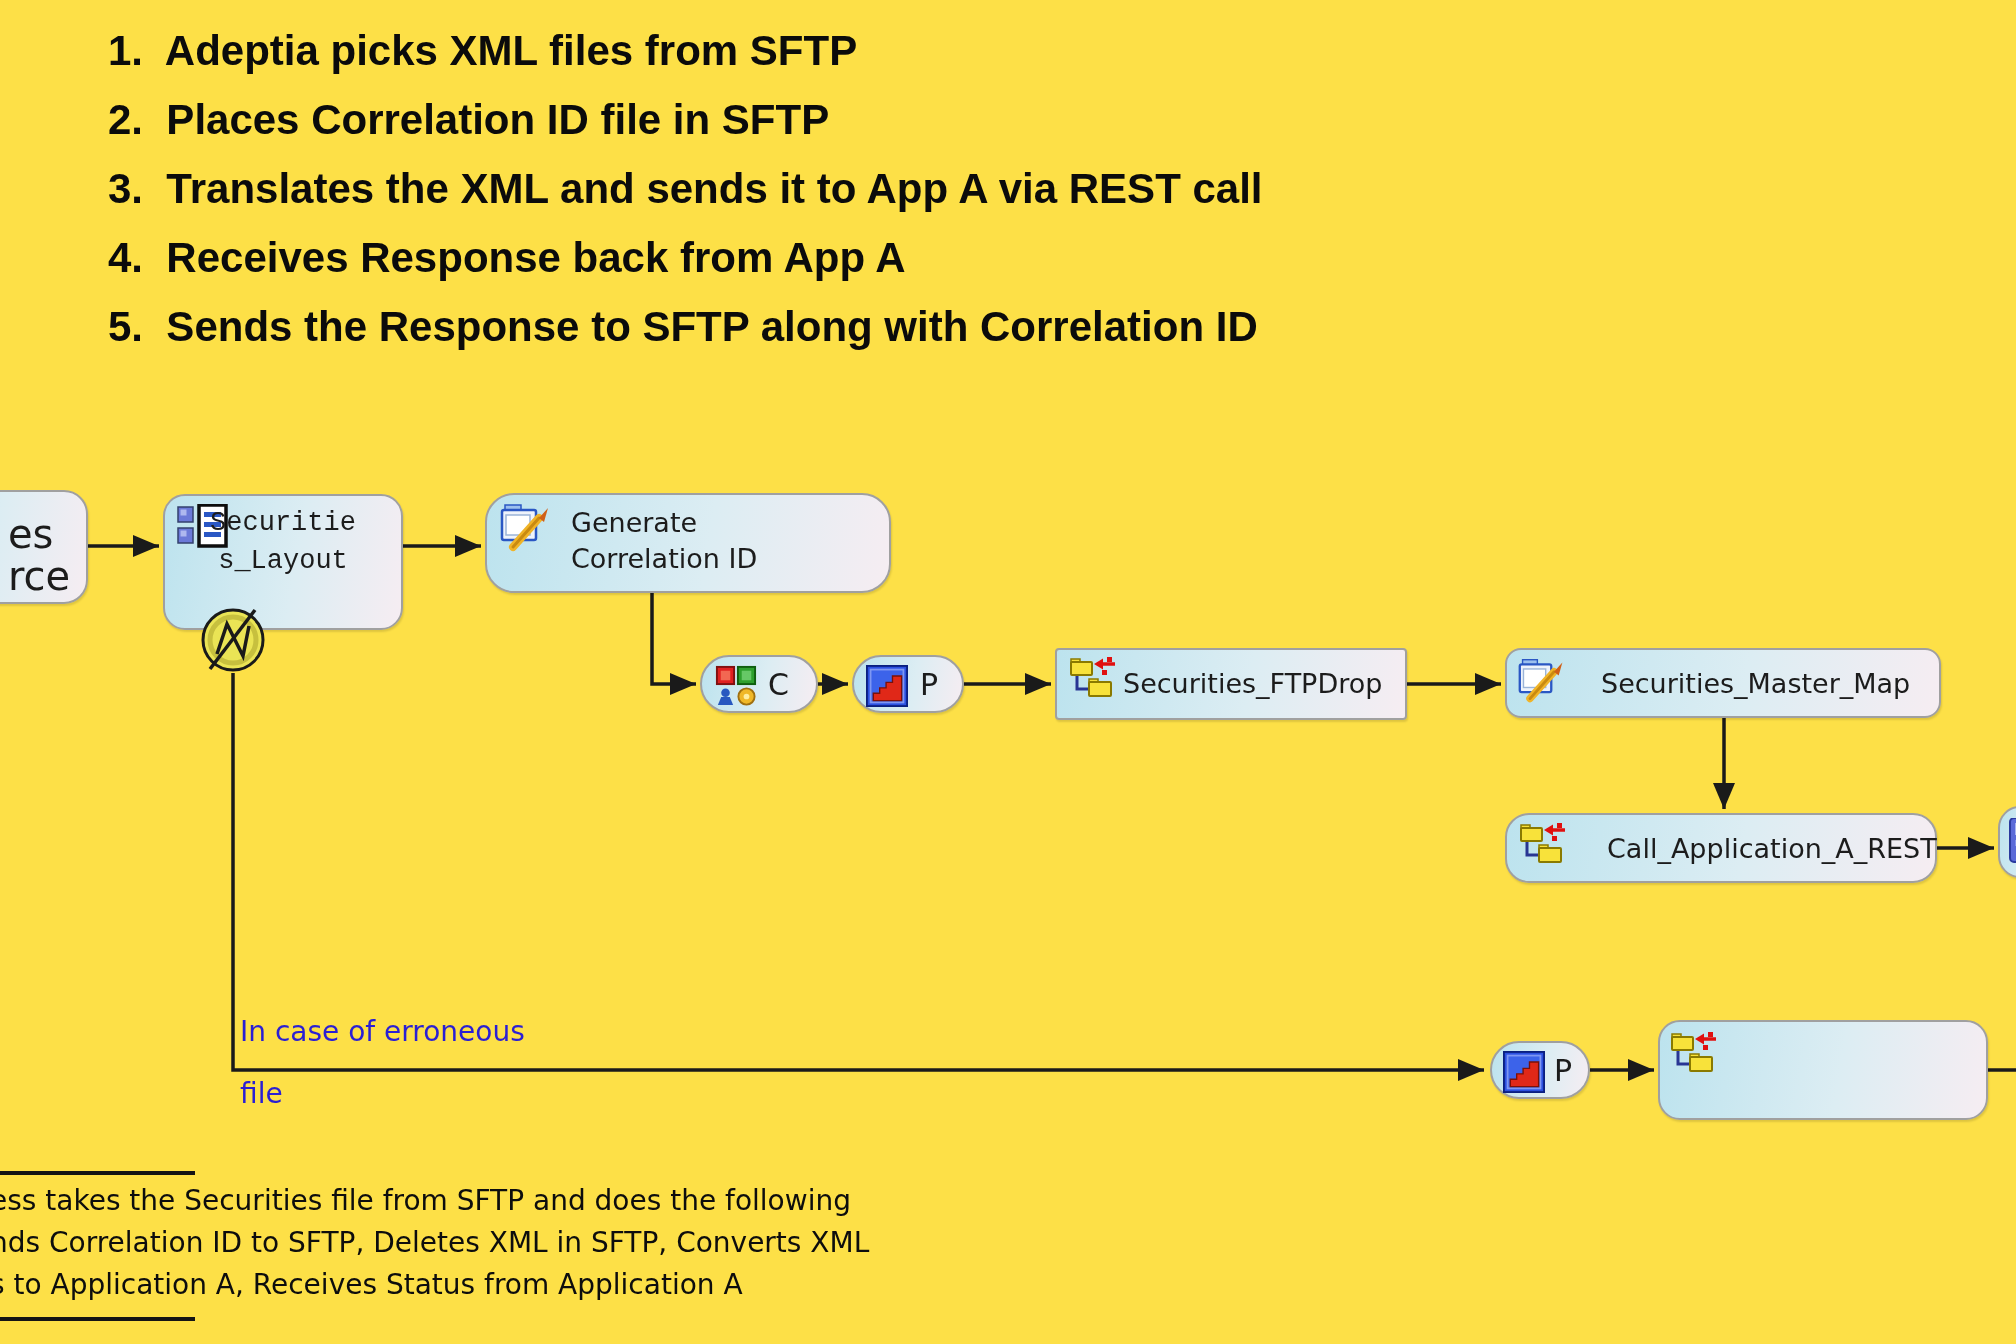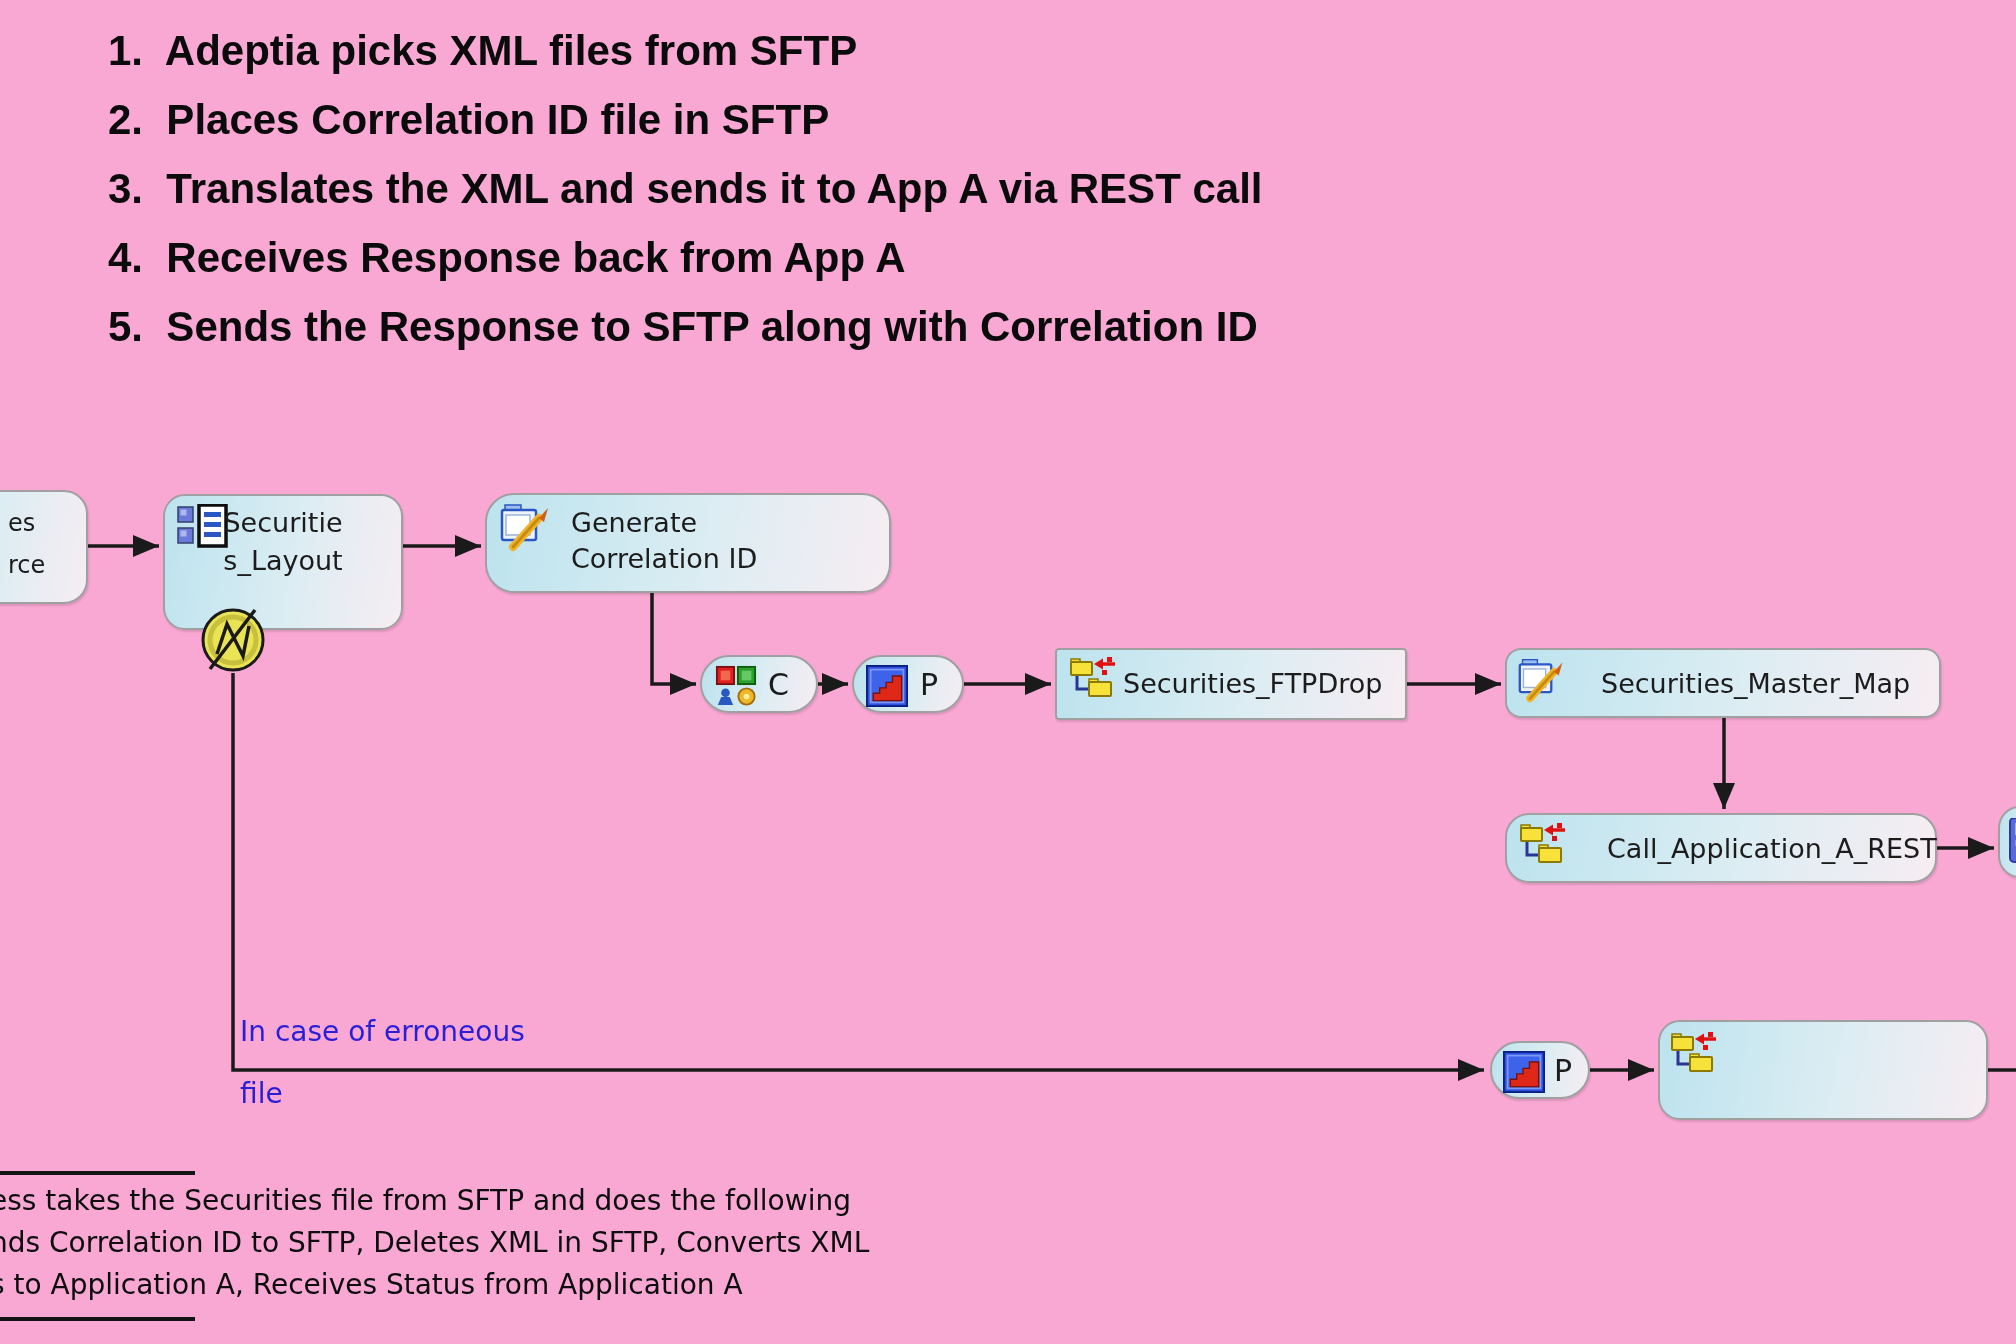--- a/index.html
+++ b/index.html
@@ -1,18 +1,18 @@
 <!DOCTYPE html>
 <html><head>
 <meta charset="utf-8">
 <style>
   html,body{margin:0;padding:0;background:#ffffff;}
   #canvas{
     position:relative;width:2016px;height:1344px;overflow:hidden;
-    background:#f9a8d4;font-family:"DejaVu Sans",sans-serif;
+    background:#fde047;font-family:"DejaVu Sans",sans-serif;
   }
   
   .instructions{position:absolute;left:108px;top:16px;}
   .instr-item{
     font-family:"Liberation Sans",sans-serif;font-weight:600;
     font-size:42px;line-height:69px;color:#0b0b0b;white-space:pre;
   }
   
   .node{
     position:absolute;box-sizing:border-box;
@@ -69,27 +69,27 @@
       <path d="M1407,684 L1501,684" marker-end="url(#arr)"></path>
       <path d="M1724,718 L1724,809" marker-end="url(#arr)"></path>
       <path d="M1937,848 L1994,848" marker-end="url(#arr)"></path>
       <path d="M233,673 L233,1070 L1484,1070" marker-end="url(#arr)"></path>
       <path d="M1590,1070 L1654,1070" marker-end="url(#arr)"></path>
       <path d="M1986,1070 L2016,1070"></path>
     </g>
   </svg>
 
   <div class="node" style="left:-122px;top:490px;width:210px;height:114px;border-radius:24px;">
-    <div class="node-label" style="left:128px;top:10px;line-height:42px;font-size:24px;">
+    <div class="node-label" style="left:128px;top:21px;line-height:42px;font-size:40px;">
       <div>es</div>
       <div>rce</div>
     </div>
   </div>
 
-  <div class="node" style="left:163px;top:494px;width:240px;height:136px;">
+  <div class="node" style="left:163px;top:494px;width:240px;height:136px;font-family:Liberation Mono, monospace;">
     <span class="icon" style="left:12px;top:8px;">
       <svg width="52" height="44" viewBox="0 0 52 44">
         <rect x="1" y="3" width="15" height="15" fill="#6b79d8" stroke="#33406e" stroke-width="1.5"></rect>
         <rect x="3.5" y="5.5" width="6" height="6" fill="#aeb8ef"></rect>
         <rect x="1" y="24" width="15" height="15" fill="#6b79d8" stroke="#33406e" stroke-width="1.5"></rect>
         <rect x="3.5" y="26.5" width="6" height="6" fill="#aeb8ef"></rect>
         <rect x="22" y="1" width="27" height="41" fill="#ffffff" stroke="#0d0d0d" stroke-width="3.5"></rect>
         <rect x="27" y="8" width="17" height="5" fill="#2a57c4"></rect>
         <rect x="27" y="18" width="17" height="5" fill="#2a57c4"></rect>
         <rect x="27" y="28" width="17" height="5" fill="#2a57c4"></rect>

